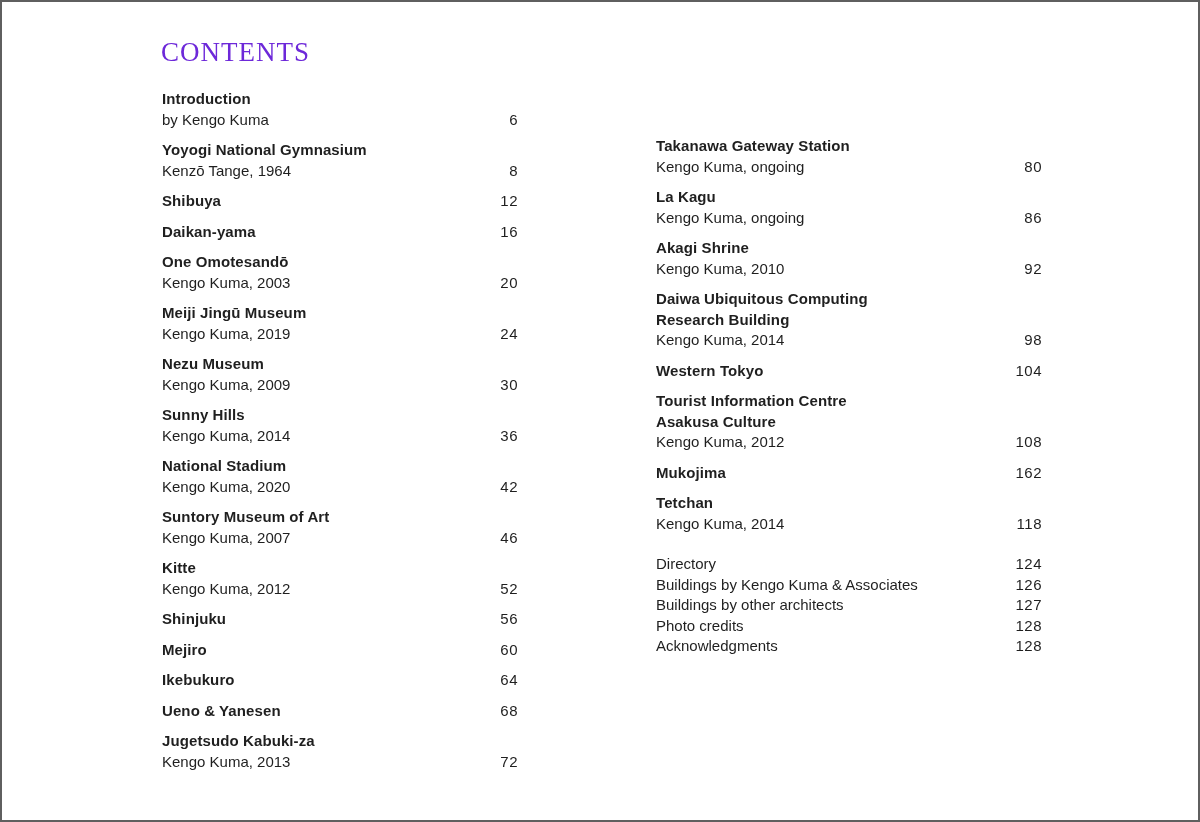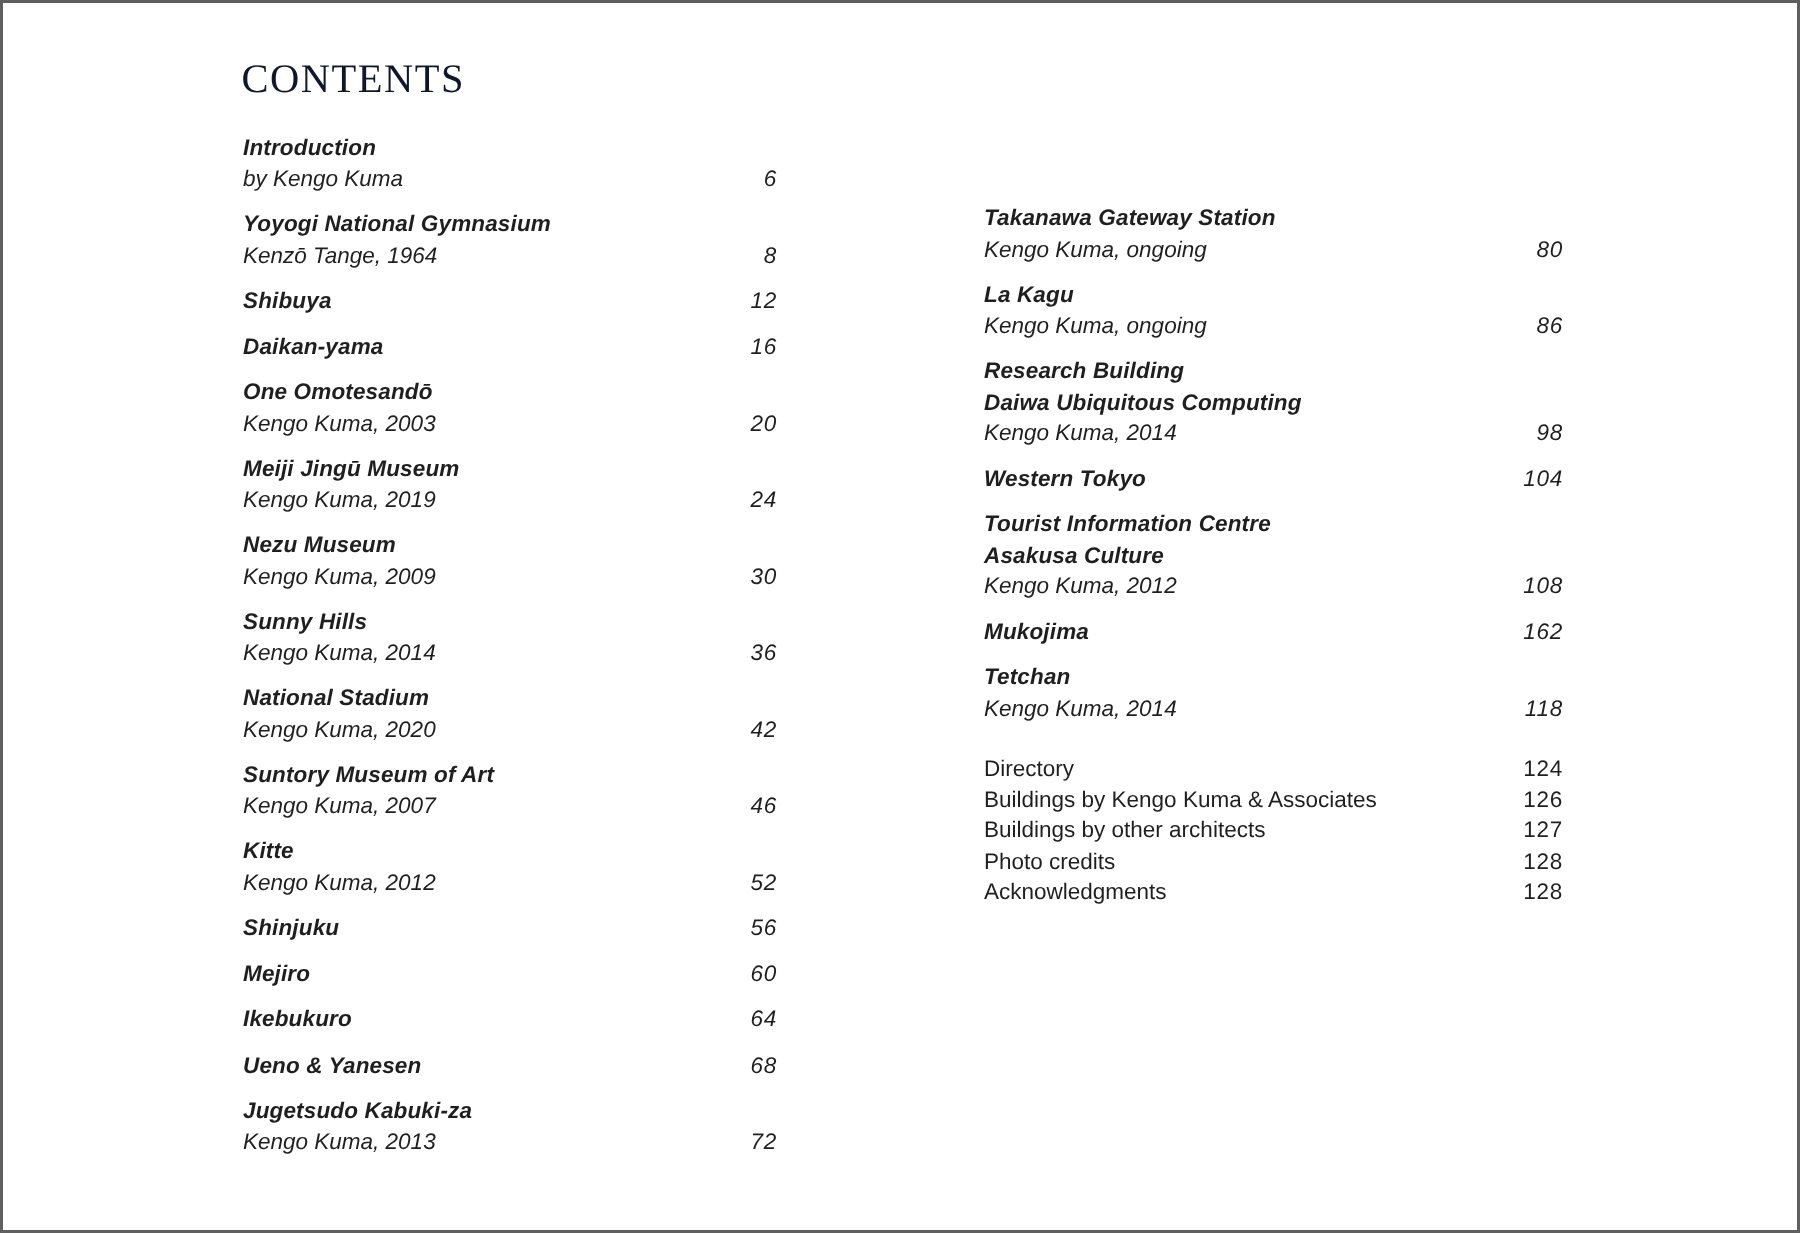--- a/index.html
+++ b/index.html
@@ -17,30 +17,30 @@
   .page-title {
     position: absolute;
     left: 159px;
     top: 36px;
     margin: 0;
     font-family: "Liberation Serif", serif;
     font-weight: normal;
     font-size: 27px;
     line-height: 1.05;
     letter-spacing: 1px;
-    color: #0f172a;
+    color: #6d28d9;
   }
   .col {
     position: absolute;
     font-size: 15px;
     line-height: 20.5px;
   }
   .col-left  { left: 160px; top: 87px;  width: 356px; }
   .col-right { left: 654px; top: 134px; width: 386px; }
-  .entry { margin-bottom: 10px; font-style: italic; }
+  .entry { margin-bottom: 10px; }
   .line {
     display: flex;
     justify-content: space-between;
     align-items: baseline;
   }
   .t-bold { font-weight: bold; letter-spacing: 0.1px; }
   .t-reg  { font-weight: normal; }
   .pagenum {
     font-weight: normal;
     white-space: nowrap;
@@ -198,24 +198,33 @@
           <div class="line">
             <span class="t-bold">La Kagu</span>
           </div>
           <div class="line">
             <span class="t-reg">Kengo Kuma, ongoing</span>
             <span class="pagenum">86</span>
           </div>
         </div>
         <div class="entry">
           <div class="line">
+            <span class="t-bold">Akagi Shrine</span>
+          </div>
+          <div class="line">
+            <span class="t-reg">Kengo Kuma, 2010</span>
+            <span class="pagenum">92</span>
+          </div>
+        </div>
+        <div class="entry">
+          <div class="line">
+            <span class="t-bold">Daiwa Ubiquitous Computing</span>
+          </div>
+          <div class="line">
             <span class="t-bold">Research Building</span>
-          </div>
-          <div class="line">
-            <span class="t-bold">Daiwa Ubiquitous Computing</span>
           </div>
           <div class="line">
             <span class="t-reg">Kengo Kuma, 2014</span>
             <span class="pagenum">98</span>
           </div>
         </div>
         <div class="entry">
           <div class="line">
             <span class="t-bold">Western Tokyo</span>
             <span class="pagenum">104</span>

